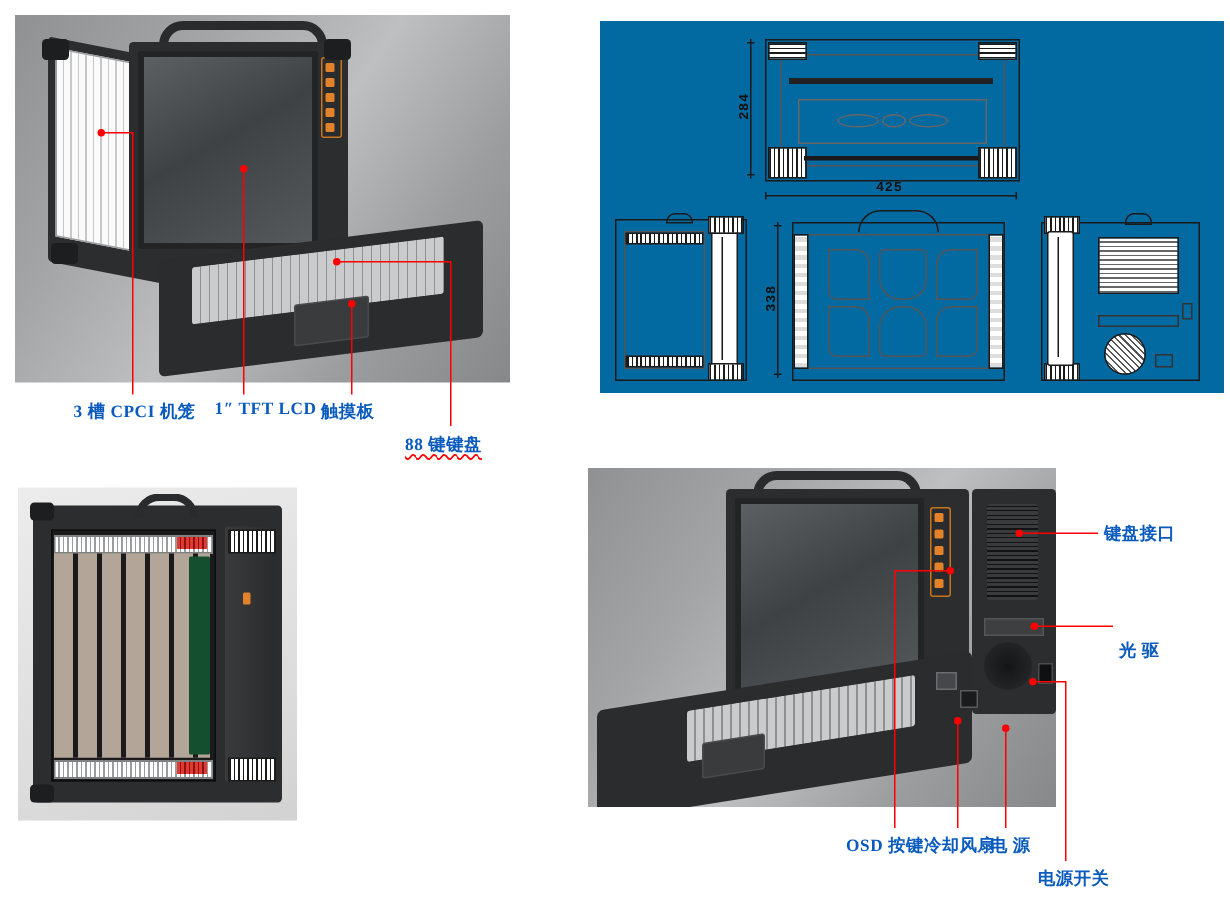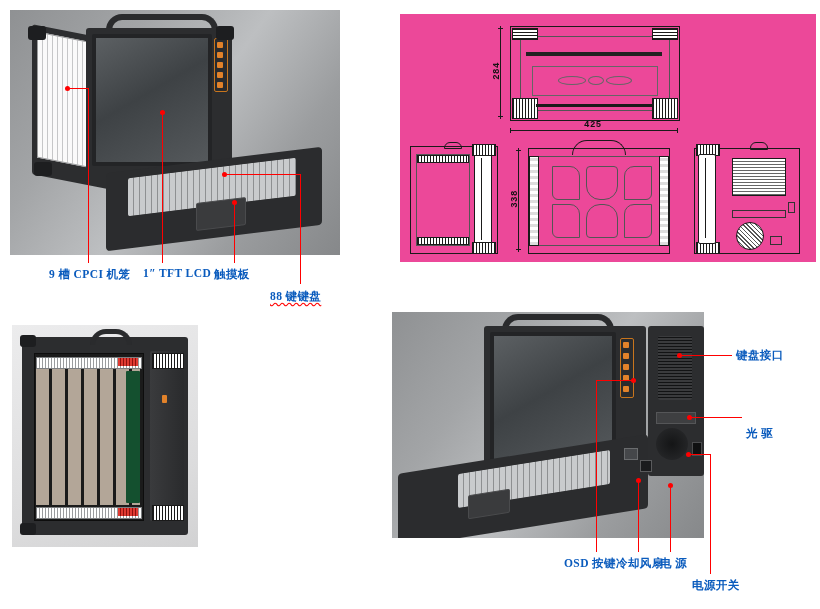--- a/index.html
+++ b/index.html
@@ -121,21 +121,21 @@
 <div class="dot" style="left:160px;top:110px;"></div>
 <div class="lead v" style="left:162px;top:113px;height:150px;"></div>
 
 <div class="dot" style="left:232px;top:200px;"></div>
 <div class="lead v" style="left:234px;top:203px;height:60px;"></div>
 
 <div class="dot" style="left:222px;top:172px;"></div>
 <div class="lead h" style="left:224px;top:174px;width:76px;"></div>
 <div class="lead v" style="left:300px;top:174px;height:110px;"></div>
 
-<div class="lbl" style="left:49px;top:267px;">9 槽 CPCI 机笼</div>
+<div class="lbl" style="left:49px;top:267px;">3 槽 CPCI 机笼</div>
 <div class="lbl" style="left:143px;top:267px;">1″ TFT LCD</div>
 <div class="lbl" style="left:214px;top:267px;">触摸板</div>
 <div class="lbl sq" style="left:270px;top:289px;">88 键键盘</div>
 
 <div class="panel photo-bg-light" style="left:12px;top:325px;width:186px;height:222px;">
 
   <div class="case-body" style="left:10px;top:12px;width:166px;height:198px;"></div>
   <div class="handle" style="left:78px;top:4px;width:32px;height:11px;border-width:5px;"></div>
 
   <div class="box" style="left:22px;top:28px;width:108px;height:166px;background:#1b1b1b;border-color:#0d0d0d;"></div>
@@ -208,21 +208,21 @@
 
 <div class="dot" style="left:668px;top:483px;"></div>
 <div class="lead v" style="left:670px;top:486px;height:66px;"></div>
 <div class="lbl" style="left:660px;top:556px;">电 源</div>
 
 <div class="dot" style="left:686px;top:452px;"></div>
 <div class="lead h" style="left:688px;top:454px;width:22px;"></div>
 <div class="lead v" style="left:710px;top:454px;height:120px;"></div>
 <div class="lbl" style="left:692px;top:578px;">电源开关</div>
 
-<div class="panel" style="left:400px;top:14px;width:416px;height:248px;background:#ec4899;">
+<div class="panel" style="left:400px;top:14px;width:416px;height:248px;background:#0369a1;">
 
   <div class="tdraw" style="left:110px;top:12px;width:170px;height:95px;">
     <div class="box" style="left:0;top:0;width:168px;height:93px;"></div>
     <div class="box" style="left:10px;top:10px;width:148px;height:73px;border-color:#555;"></div>
     <div class="hatch" style="left:2px;top:2px;width:24px;height:10px;"></div>
     <div class="hatch" style="left:142px;top:2px;width:24px;height:10px;"></div>
     <div class="hatchv" style="left:2px;top:72px;width:24px;height:19px;"></div>
     <div class="hatchv" style="left:142px;top:72px;width:24px;height:19px;"></div>
     <div class="ln h" style="left:16px;top:26px;width:136px;background:#222;height:4px;"></div>
     <div class="box" style="left:22px;top:40px;width:124px;height:28px;border-color:#666;"></div>

